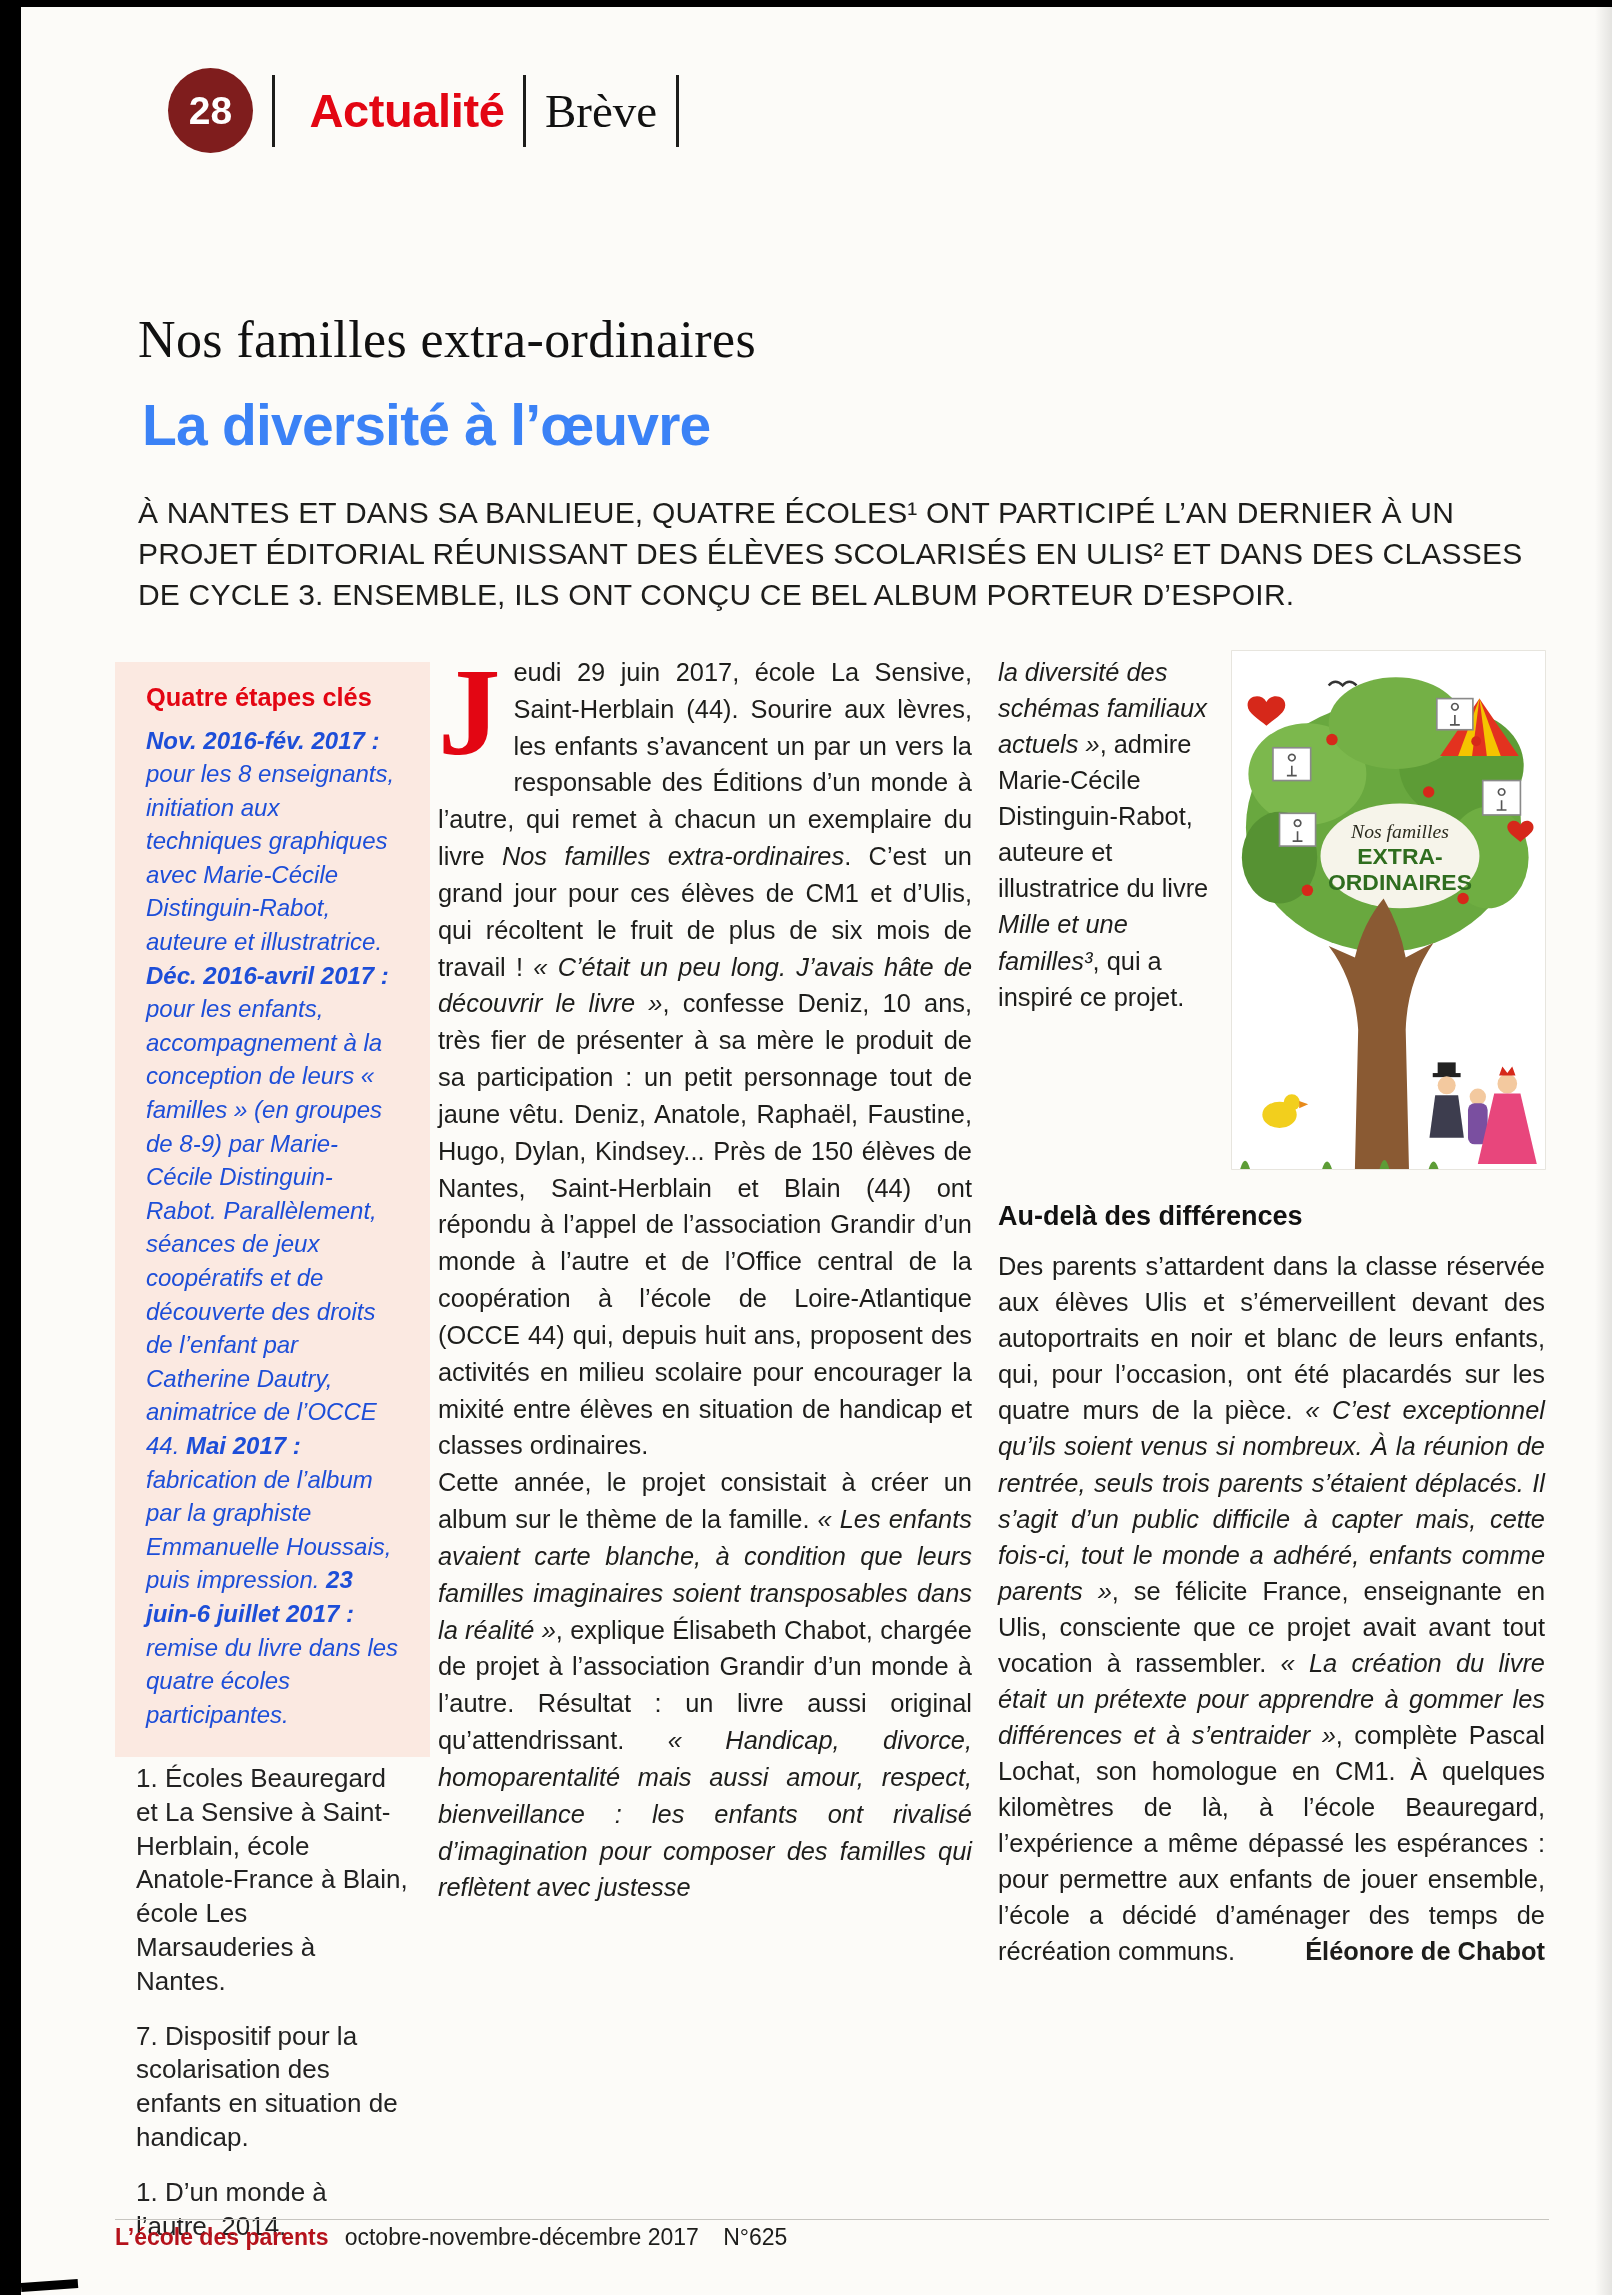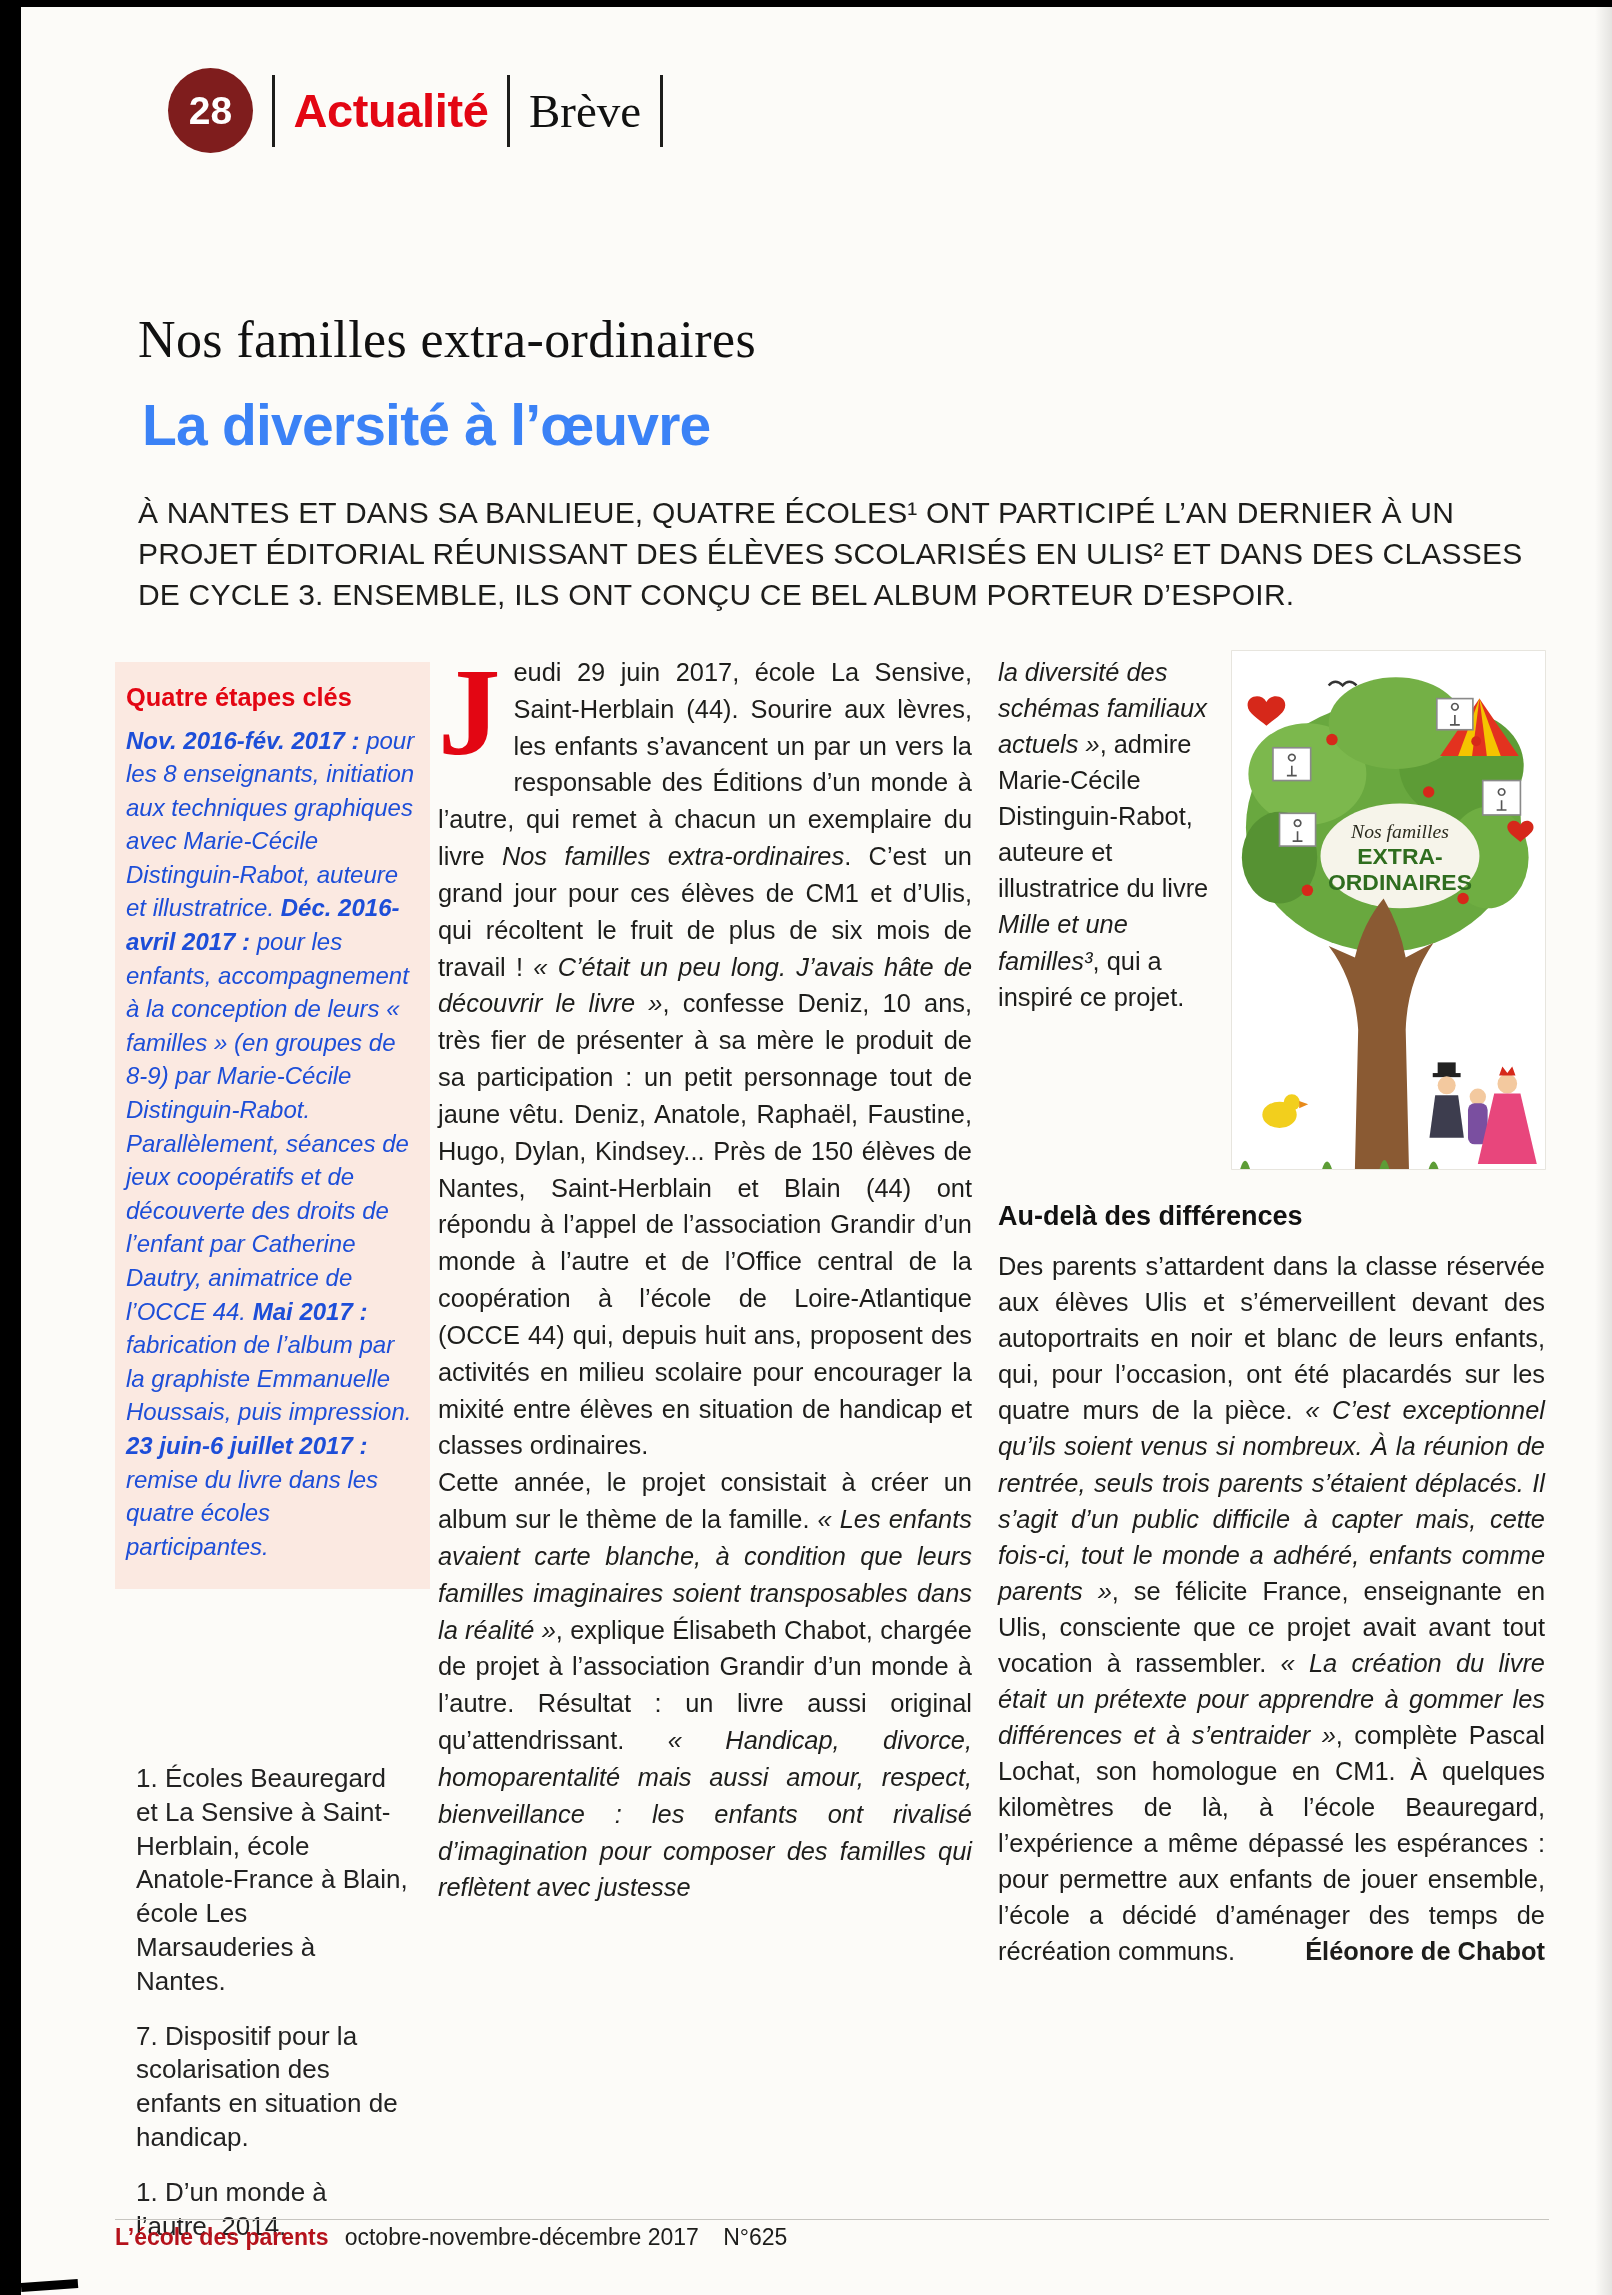--- a/index.html
+++ b/index.html
@@ -12,34 +12,34 @@
   .edge-top{position:absolute;left:0;top:0;width:100%;height:7.4px;background:#000;}
   .edge-bl{position:absolute;left:21px;bottom:4.9px;width:57px;height:9px;background:#000;transform:rotate(-4deg);}
   .edge-right{position:absolute;right:0;top:0;width:18px;height:100%;
     background:linear-gradient(to right,rgba(0,0,0,0),rgba(0,0,0,0.10));}
 
   
   .masthead{position:absolute;left:168px;top:67px;display:flex;align-items:center;height:87px;}
   .page-badge{width:85px;height:85px;border-radius:50%;background:#7f1d1d;color:#fff;
     display:flex;align-items:center;justify-content:center;font-size:39px;font-weight:bold;}
   .sep{width:2.5px;height:72px;background:#1d1d1b;margin:0 19px;}
-  .section-label{color:#e30613;font-weight:bold;font-size:47px;letter-spacing:-0.4px;}
+  .section-label{color:#e30613;font-weight:bold;font-size:47px;letter-spacing:-0.4px;margin-left:16px;}
   .subsection-label{font-family:"Liberation Serif",serif;font-size:47px;color:#111;}
 
   
   .kicker{position:absolute;left:138px;top:310px;margin:0;font-family:"Liberation Serif",serif;
     font-weight:400;font-size:52px;color:#111;letter-spacing:0.4px;}
   .title{position:absolute;left:134px;top:384px;margin:8px;font-size:57px;font-weight:bold;
     letter-spacing:-0.8px;color:#3b82f6;}
   .standfirst{position:absolute;left:138px;top:493px;margin:0;width:1385px;font-size:30px;
     line-height:1.36;color:#1d1d1b;letter-spacing:0.2px;}
 
   
   .keysteps{position:absolute;left:115px;top:662px;width:315px;box-sizing:border-box;
-    background:#fbe9e1;padding:21px 11px 26px;}
+    background:#fbe9e1;padding:21px 31px 26px;}
   .keysteps-title{margin:0 0 11.5px;color:#e30613;font-size:25.4px;font-weight:bold;}
   .keysteps-body{margin:0;font-style:italic;font-size:24px;line-height:1.4;color:#1d4ed8;}
 
   .b{font-weight:bold;}
   .i{font-style:italic;}
 
   
   .footnotes{position:absolute;left:136px;top:1762px;width:275px;font-size:26px;line-height:1.3;color:#222;}
   .footnotes p{margin:0 0 21px;}
 

